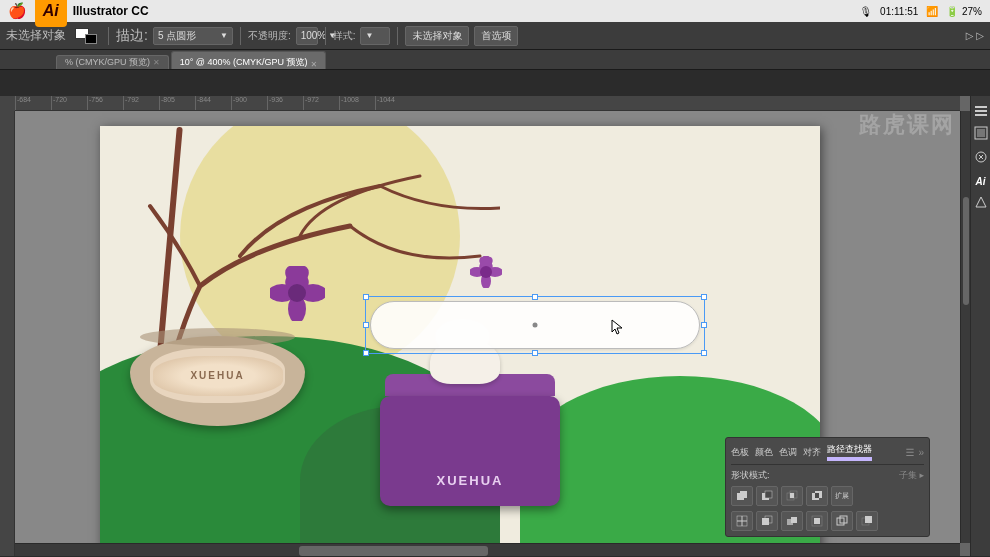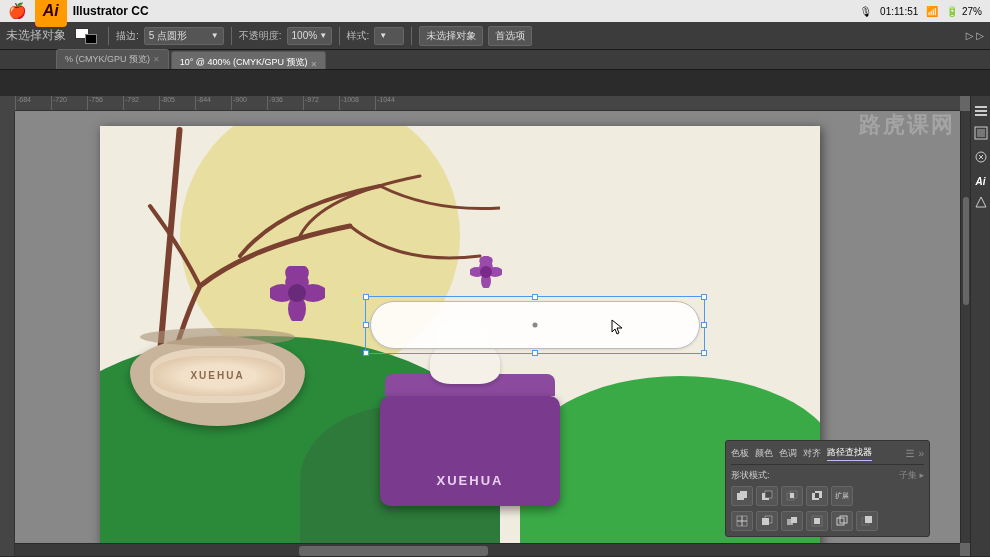--- a/index.html
+++ b/index.html
@@ -100,46 +100,46 @@
   </div>
 </div>
 
 <div class="toolbar" style="height:28px; background:#3c3c3c; display:flex; align-items:center; padding:0 6px; gap:5px; font-size:10px; color:#ccc;">
   <span style="color:#bbb; font-size:12px; white-space:nowrap;">未选择对象</span>
   <div style="width:22px; height:16px; position:relative; margin:0 4px;">
     <div style="width:14px;height:11px;background:#fff;border:1px solid #333;position:absolute;top:0;left:0;"></div>
     <div style="width:12px;height:10px;background:#000;border:1px solid #888;position:absolute;bottom:0;right:0;"></div>
   </div>
   <div class="toolbar-separator"></div>
-  <span style="color:#bbb; font-size:10px;">描边:</span>
+  <span style="color:#bbb; font-size:14px;">描边:</span>
   <div class="toolbar-dropdown" style="min-width:80px; background:#555; border:1px solid #666; border-radius:2px; padding:0 4px; height:18px; display:flex; align-items:center; font-size:10px; color:#ddd;">
     <span>5 点圆形</span>
     <span style="margin-left:auto; font-size:8px;">▼</span>
   </div>
   <div class="toolbar-separator"></div>
   <span style="color:#bbb; font-size:10px;text-align:center;">不透明度:</span>
-  <div class="toolbar-dropdown" style="width:45px; background:#555; border:1px solid #666; border-radius:2px; padding:0 4px; height:18px; display:flex; align-items:center; font-size:10px; color:#ddd;">
+  <div class="toolbar-dropdown" style="width:22px; background:#555; border:1px solid #666; border-radius:2px; padding:0 4px; height:18px; display:flex; align-items:center; font-size:10px; color:#ddd;">
     <span>100%</span>
     <span style="margin-left:auto; font-size:8px;">▼</span>
   </div>
   <div class="toolbar-separator"></div>
   <span style="color:#bbb; font-size:10px;">样式:</span>
   <div class="toolbar-dropdown" style="width:30px; background:#555; border:1px solid #666; border-radius:2px; padding:0 4px; height:18px; display:flex; align-items:center; font-size:10px; color:#ddd;">
     <span style="font-size:8px;">▼</span>
   </div>
   <div class="toolbar-separator"></div>
   <button class="toolbar-btn" style="height:20px; padding:0 6px; background:#555; border:1px solid #666; border-radius:2px; color:#ddd; font-size:10px; cursor:pointer;">未选择对象</button>
   <button class="toolbar-btn" style="height:20px; padding:0 6px; background:#555; border:1px solid #666; border-radius:2px; color:#ddd; font-size:10px; cursor:pointer;">首选项</button>
   <div style="margin-left:auto; display:flex; align-items:center; gap:4px;">
     <span style="font-size:10px; color:#bbb;">▷ ▷</span>
   </div>
 </div>
 
 <div class="tab-bar" style="background:#3c3c3c; display:flex; align-items:flex-end; height:20px; padding:0 56px; border-bottom:1px solid #1a1a1a;">
-  <div class="tab" style="height:20px; padding:0 8px; background:#555; border-radius:3px 3px 0 0; font-size:9px; color:#bbb; display:flex; align-items:center; gap:3px; border:1px solid #666; border-bottom:none; margin-right:2px;">
+  <div class="tab" style="height:14px; padding:0 8px; background:#555; border-radius:3px 3px 0 0; font-size:9px; color:#bbb; display:flex; align-items:center; gap:3px; border:1px solid #666; border-bottom:none; margin-right:2px;">
     <span>% (CMYK/GPU 预览)</span>
     <span style="font-size:8px; color:#888;">✕</span>
   </div>
   <div class="tab active" style="height:18px; padding:0 8px; background:#6a6a6a; border-radius:3px 3px 0 0; font-size:9px; color:#fff; display:flex; align-items:flex-end; gap:3px; border:1px solid #555; border-bottom:none; margin-right:2px;">
     <span>10° @ 400% (CMYK/GPU 预览)</span>
     <span style="font-size:8px; color:#aaa;">✕</span>
   </div>
 </div>
 
 <div style="position:absolute; top:96px; left:0; right:0; bottom:0; display:flex;">
@@ -391,21 +391,21 @@
 
       </div>
 
       <div style="position:absolute; bottom:20px; right:30px; width:205px; background:#4a4a4a; border:1px solid #333; border-radius:3px; padding:5px;">
 
         <div style="display:flex; align-items:center; margin-bottom:4px; border-bottom:1px solid #333; padding-bottom:3px;">
           <span style="font-size:9px; color:#ccc; margin-right:6px; cursor:pointer;">色板</span>
           <span style="font-size:9px; color:#ccc; margin-right:6px; cursor:pointer;">颜色</span>
           <span style="font-size:9px; color:#ccc; margin-right:6px; cursor:pointer;">色调</span>
           <span style="font-size:9px; color:#ccc; margin-right:6px; cursor:pointer;">对齐</span>
-          <span style="font-size:9px; color:#fff; border-bottom:1px solid #c4b5fd; padding-bottom:1px; cursor:pointer;">路径查找器</span>
+          <span style="font-size:9px; color:#fff; border-bottom:4px solid #c4b5fd; padding-bottom:1px; cursor:pointer;">路径查找器</span>
           <span style="margin-left:auto; font-size:10px; color:#888; cursor:pointer;">☰</span>
           <span style="font-size:10px; color:#888; margin-left:4px; cursor:pointer;">»</span>
         </div>
 
         <div style="margin-bottom:5px;">
           <div style="font-size:9px; color:#ccc; margin-bottom:4px; display:flex; align-items:center;">
             <span>形状模式:</span>
             <span style="margin-left:auto; font-size:9px; color:#888; cursor:pointer;">子集 ▸</span>
           </div>
           <div style="display:flex; gap:3px;">

